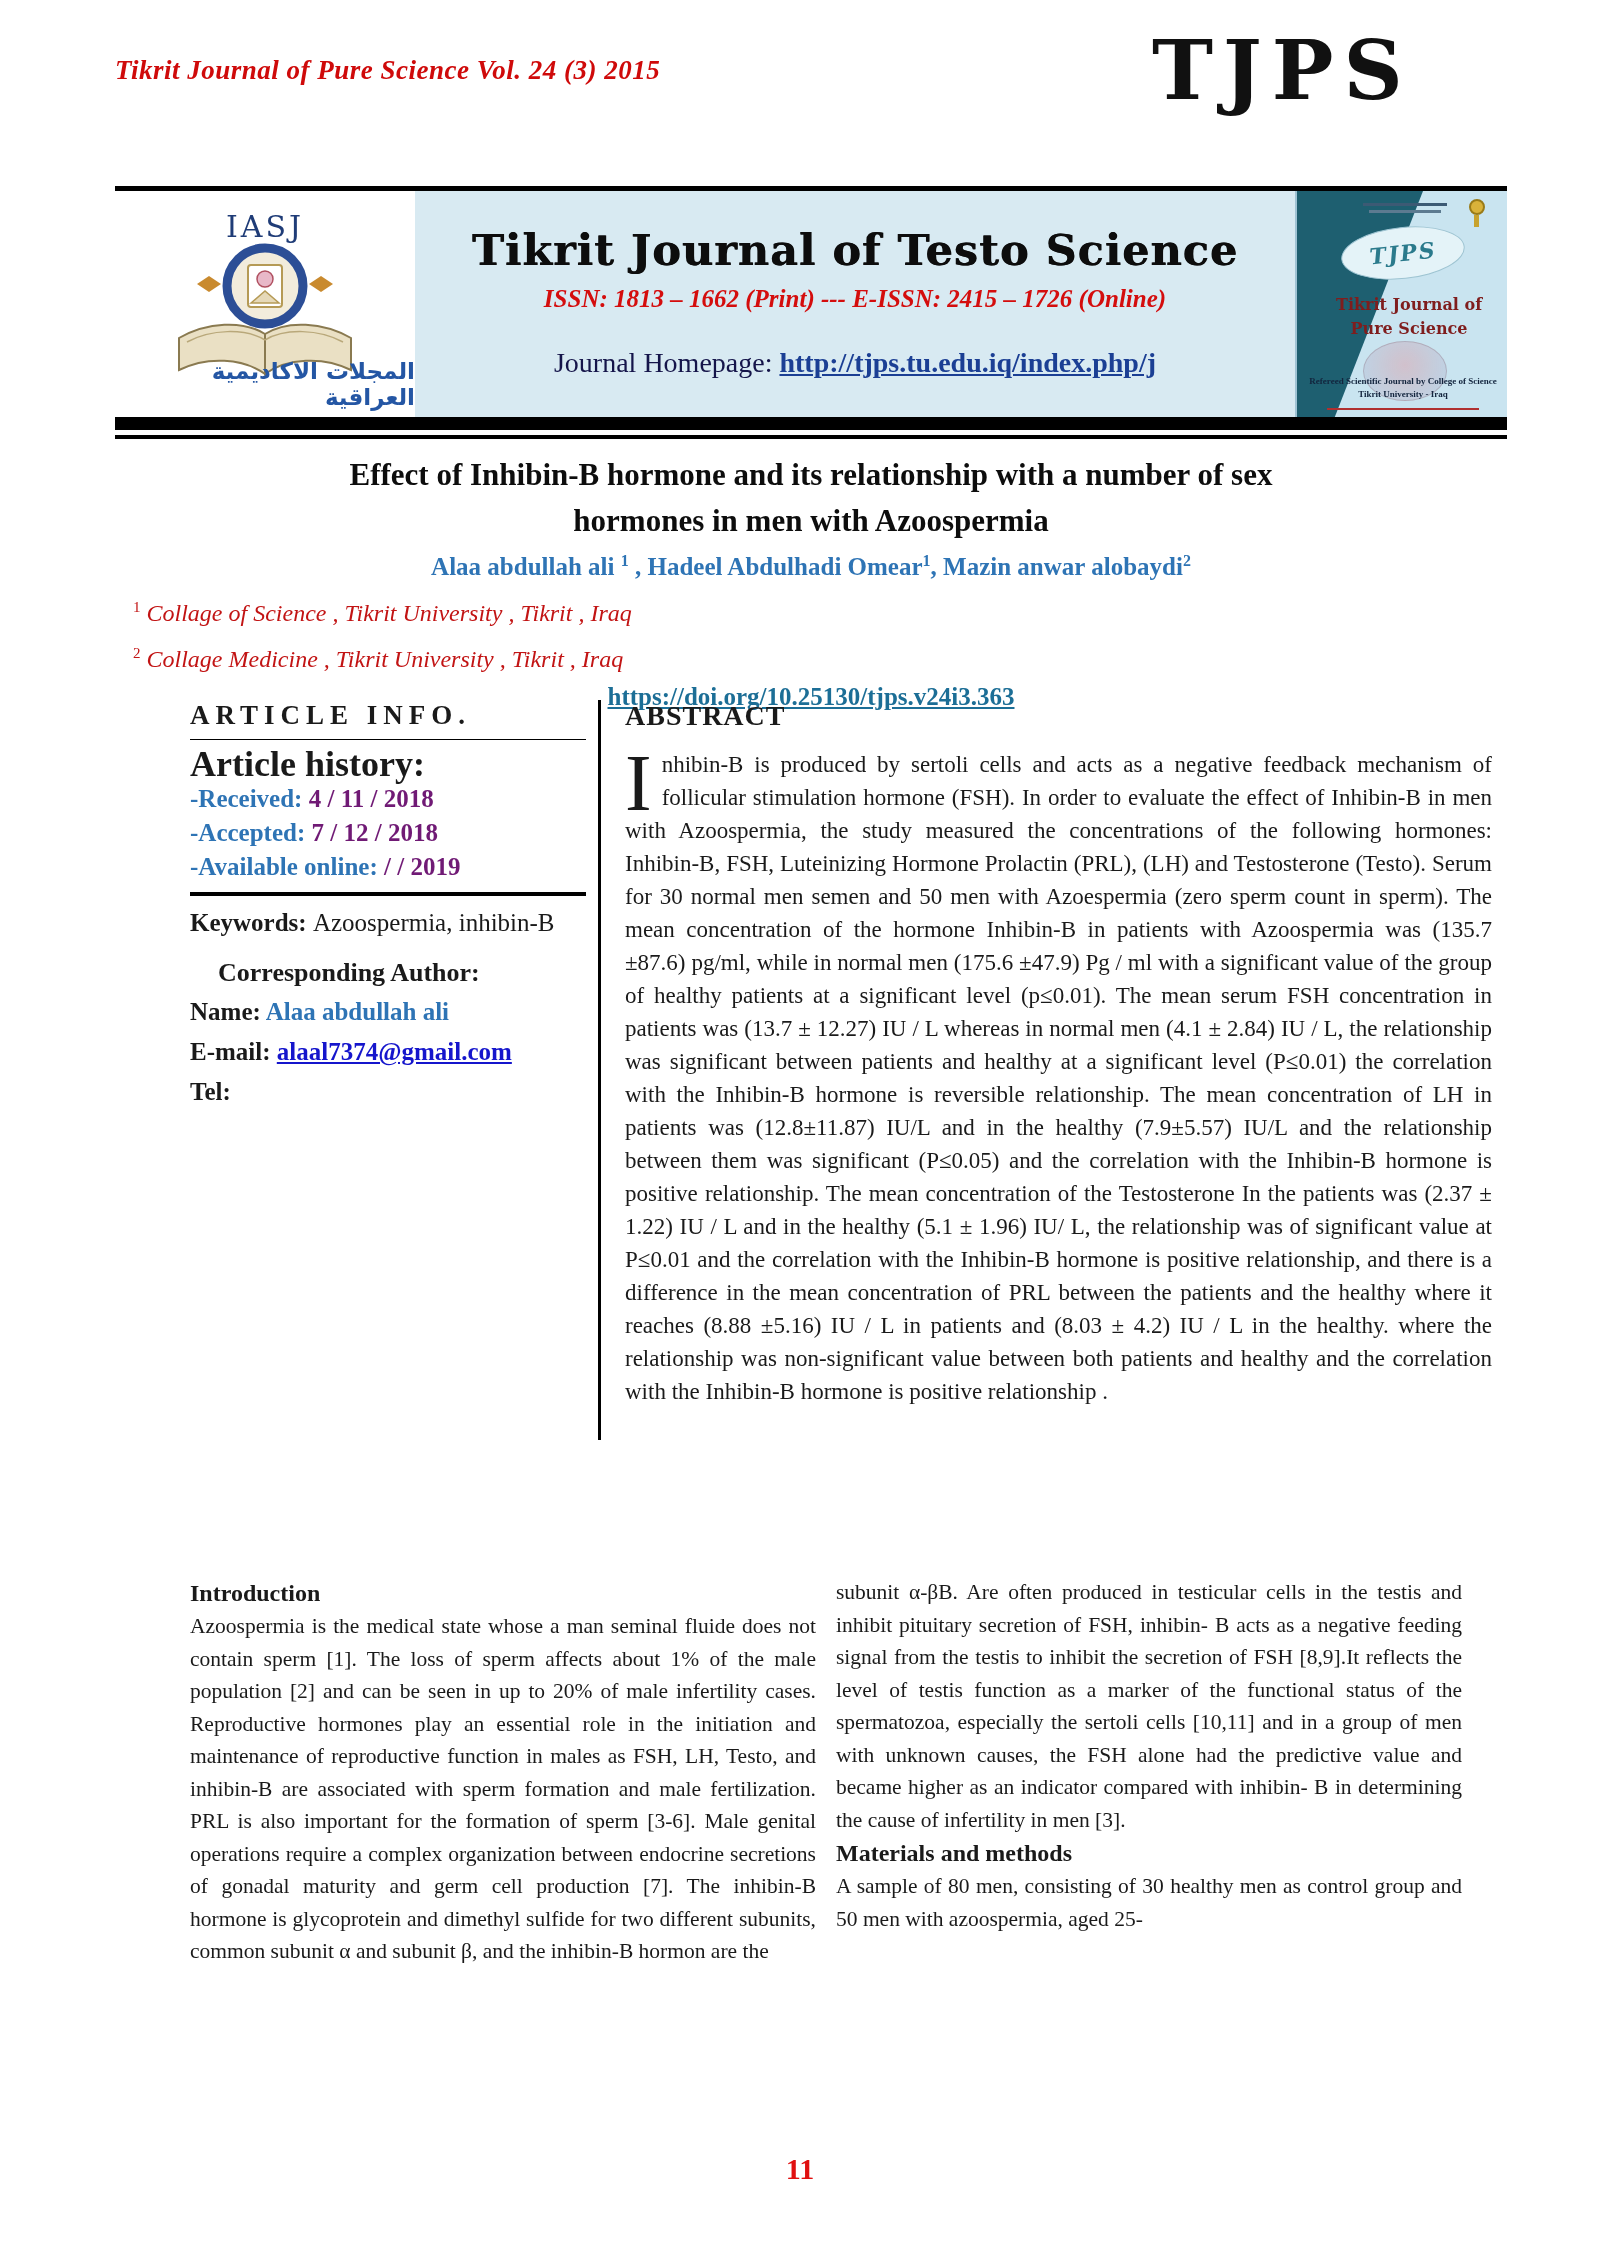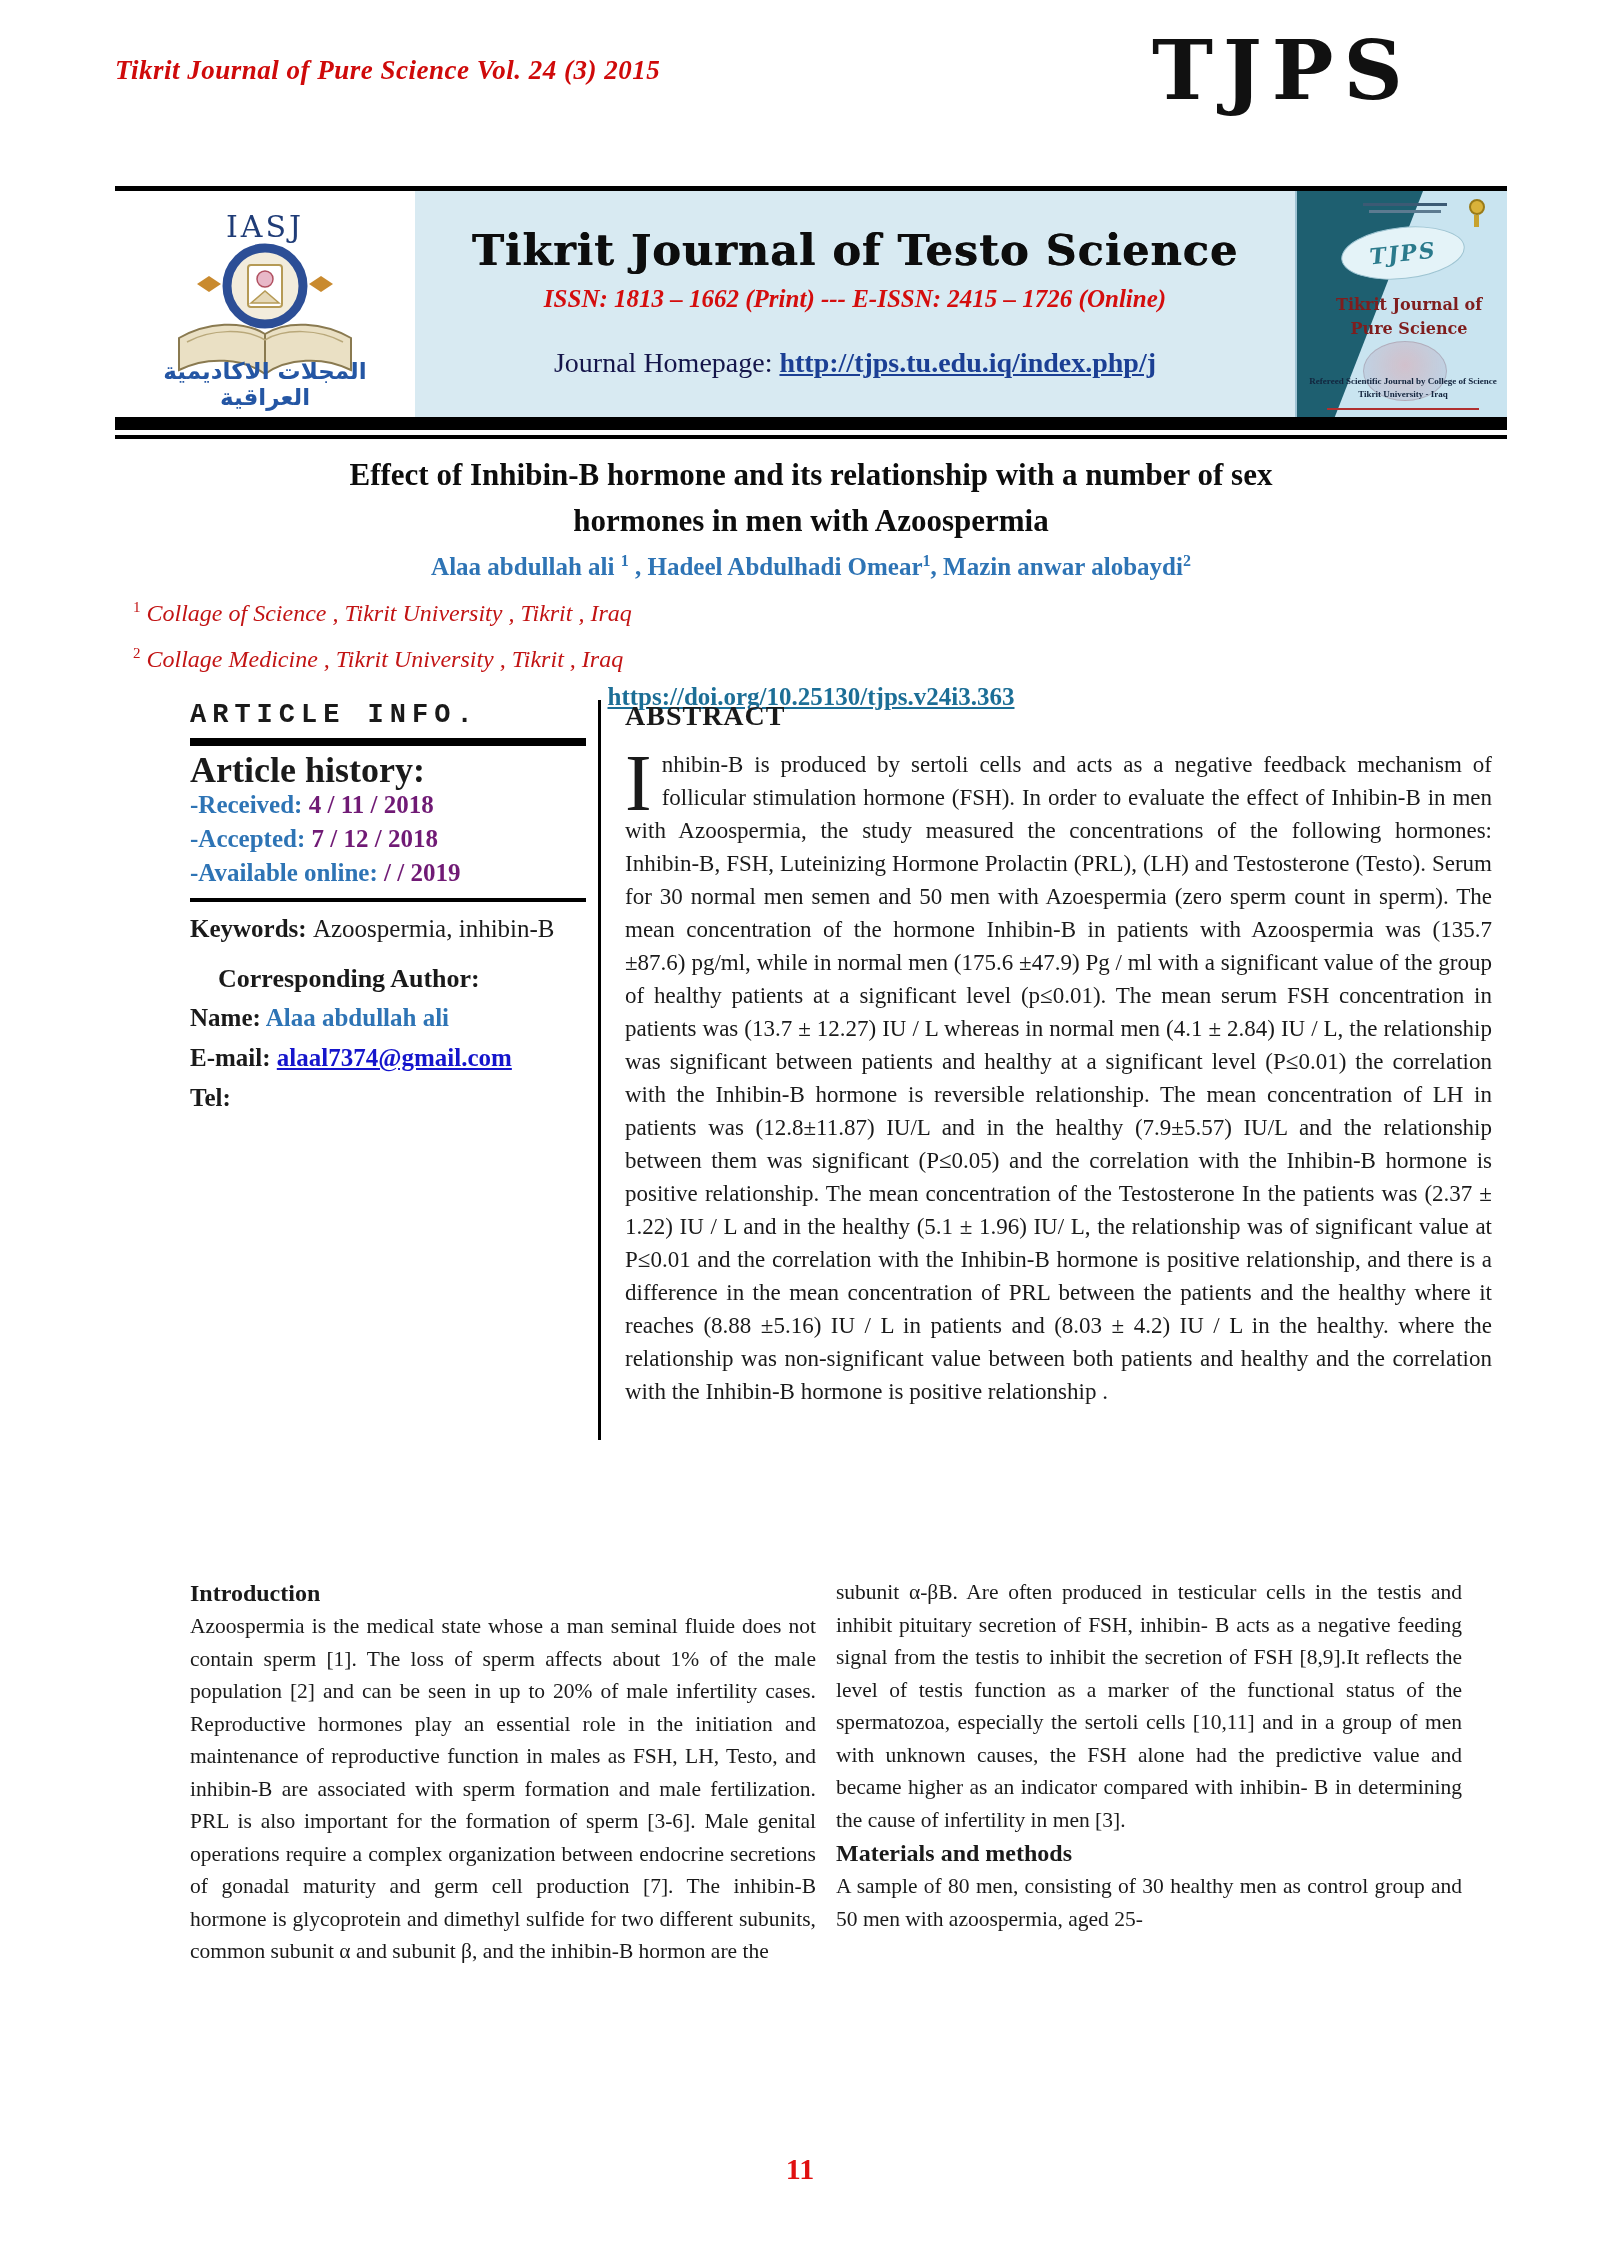--- a/index.html
+++ b/index.html
@@ -22,21 +22,21 @@
     font-size:82px; letter-spacing:10px; color:#111;
   }
 
   
   .banner { position:absolute; left:115px; top:186px; width:1392px; }
   .banner-topline { height:5px; background:#000; }
   .banner-row { display:flex; height:226px; }
   .banner-left { width:300px; background:#fff; text-align:center; padding-top:18px; }
   .iasj-acronym { font-family:"DejaVu Serif", serif; font-size:30px; letter-spacing:3px; color:#1f3c77; }
   .iasj-graphic { display:block; margin:-4px auto 0 auto; }
-  .iasj-arabic { font-family:"DejaVu Sans", sans-serif; font-size:23px; font-weight:bold; color:#2456a4; margin-top:-34px; }
+  .iasj-arabic { font-family:"DejaVu Sans", sans-serif; font-size:23px; font-weight:bold; color:#2456a4; margin-top:-34px;text-align:right; }
   .banner-center { flex:1; background:#d8eaf2; text-align:center; padding-top:34px; }
   .banner-title {
     font-family:"DejaVu Serif", serif; font-weight:900; font-size:43px; color:#0d0d0d;
     letter-spacing:1px; text-shadow:0.6px 0 0 #0d0d0d;
   }
   .banner-issn { margin-top:10px; font-size:25px; font-weight:bold; font-style:italic; color:#d40d0d; }
   .banner-homepage { margin-top:34px; font-size:28px; color:#15154a; }
   .homepage-link { color:#1b3f94; font-weight:bold; text-decoration:underline; cursor:pointer; }
 
   .banner-cover { position:relative; width:212px; background:#c9e4f0; overflow:hidden; border-left:2px solid #9fc3d4; }
@@ -71,22 +71,22 @@
   .authors-line sup { font-size:16px; }
   .affil-list { text-align:left; padding-left:18px; margin-top:6px; }
   .affil { font-size:24px; font-style:italic; color:#c21414; line-height:40px; }
   .affil sup { font-size:15px; font-style:normal; }
   .doi-line { margin-top:4px; font-size:25px; font-weight:bold; }
   .doi-link { color:#1c6e96; text-decoration:underline; cursor:pointer; }
 
   
   .info-abs { position:absolute; left:190px; top:700px; width:1302px; display:flex; align-items:flex-start; }
   .article-info { width:408px; flex:0 0 408px; padding-right:12px; }
-  .ai-heading { font-family:Liberation Mono, monospace; font-weight:bold; font-size:27px;
-    letter-spacing:6px; padding-bottom:8px; border-bottom:8px solid #000000; }
+  .ai-heading { font-family:Liberation Serif, serif; font-weight:bold; font-size:27px;
+    letter-spacing:6px; padding-bottom:8px; border-bottom:1px solid #000000; }
   .ai-top { padding:6px 0 8px 0; border-bottom:4px solid #000; }
   .ai-history { font-size:36px; font-weight:bold; line-height:36px; }
   .ai-entry { font-size:25px; font-weight:bold; line-height:34px; }
   .ai-entry .lbl { color:#2e74b5; }
   .ai-entry .val { color:#701a75; }
   .ai-keywords { margin-top:10px; font-size:25px; line-height:34px; }
   .ai-keywords .lbl { font-weight:bold; }
   .ai-corr { margin-top:14px; font-size:26px; font-weight:bold; line-height:38px;margin-left:28px; }
   .ai-line { font-size:25px; line-height:40px; }
   .ai-line .lbl { font-weight:bold; }

